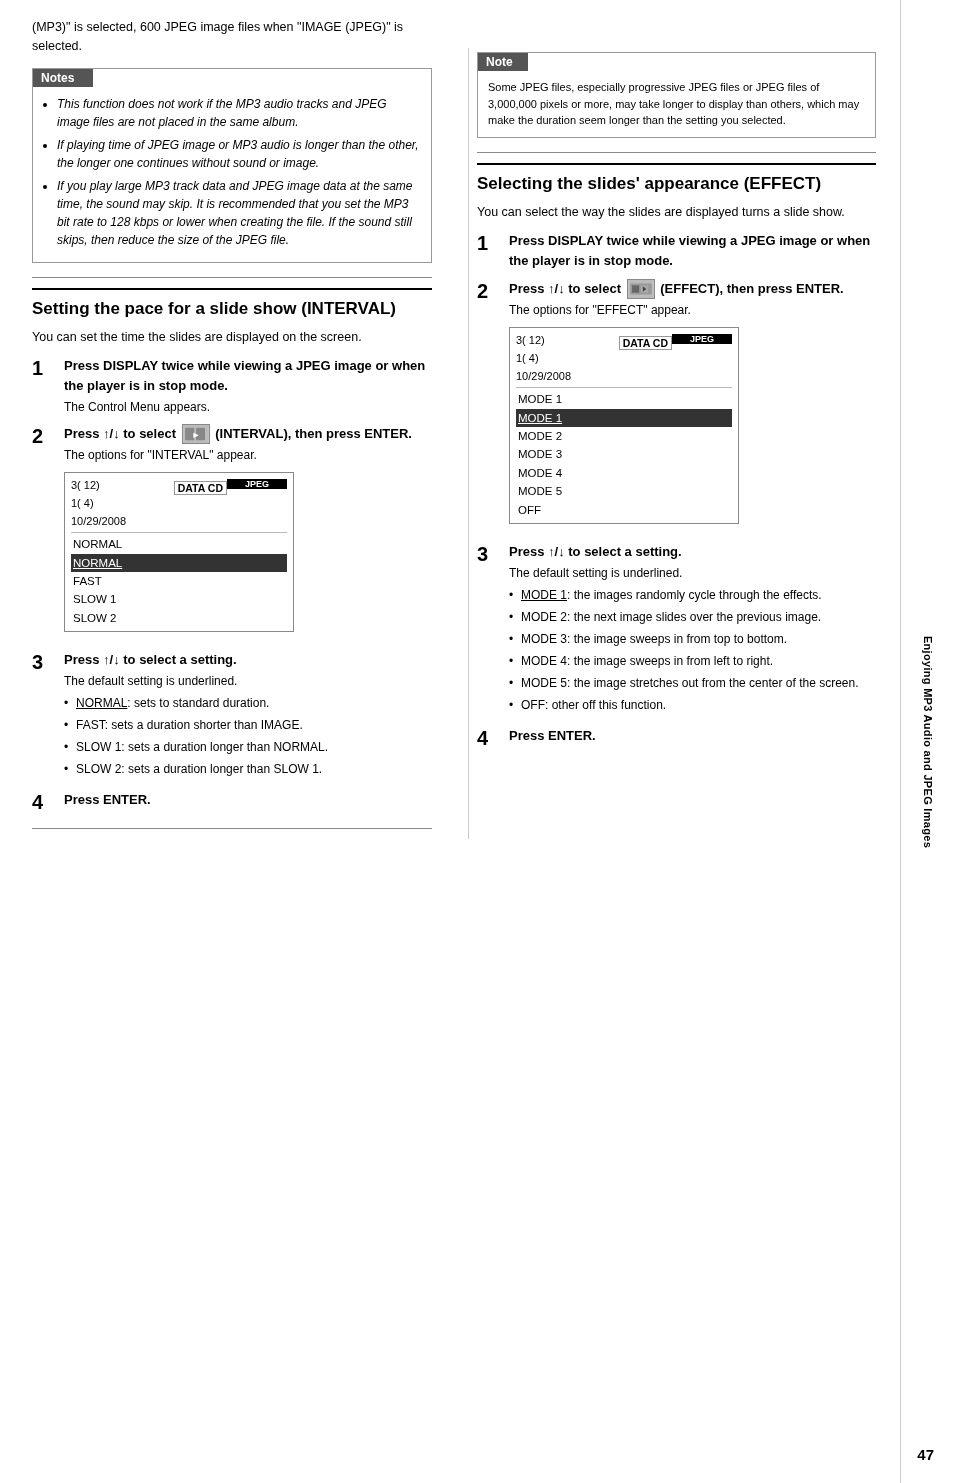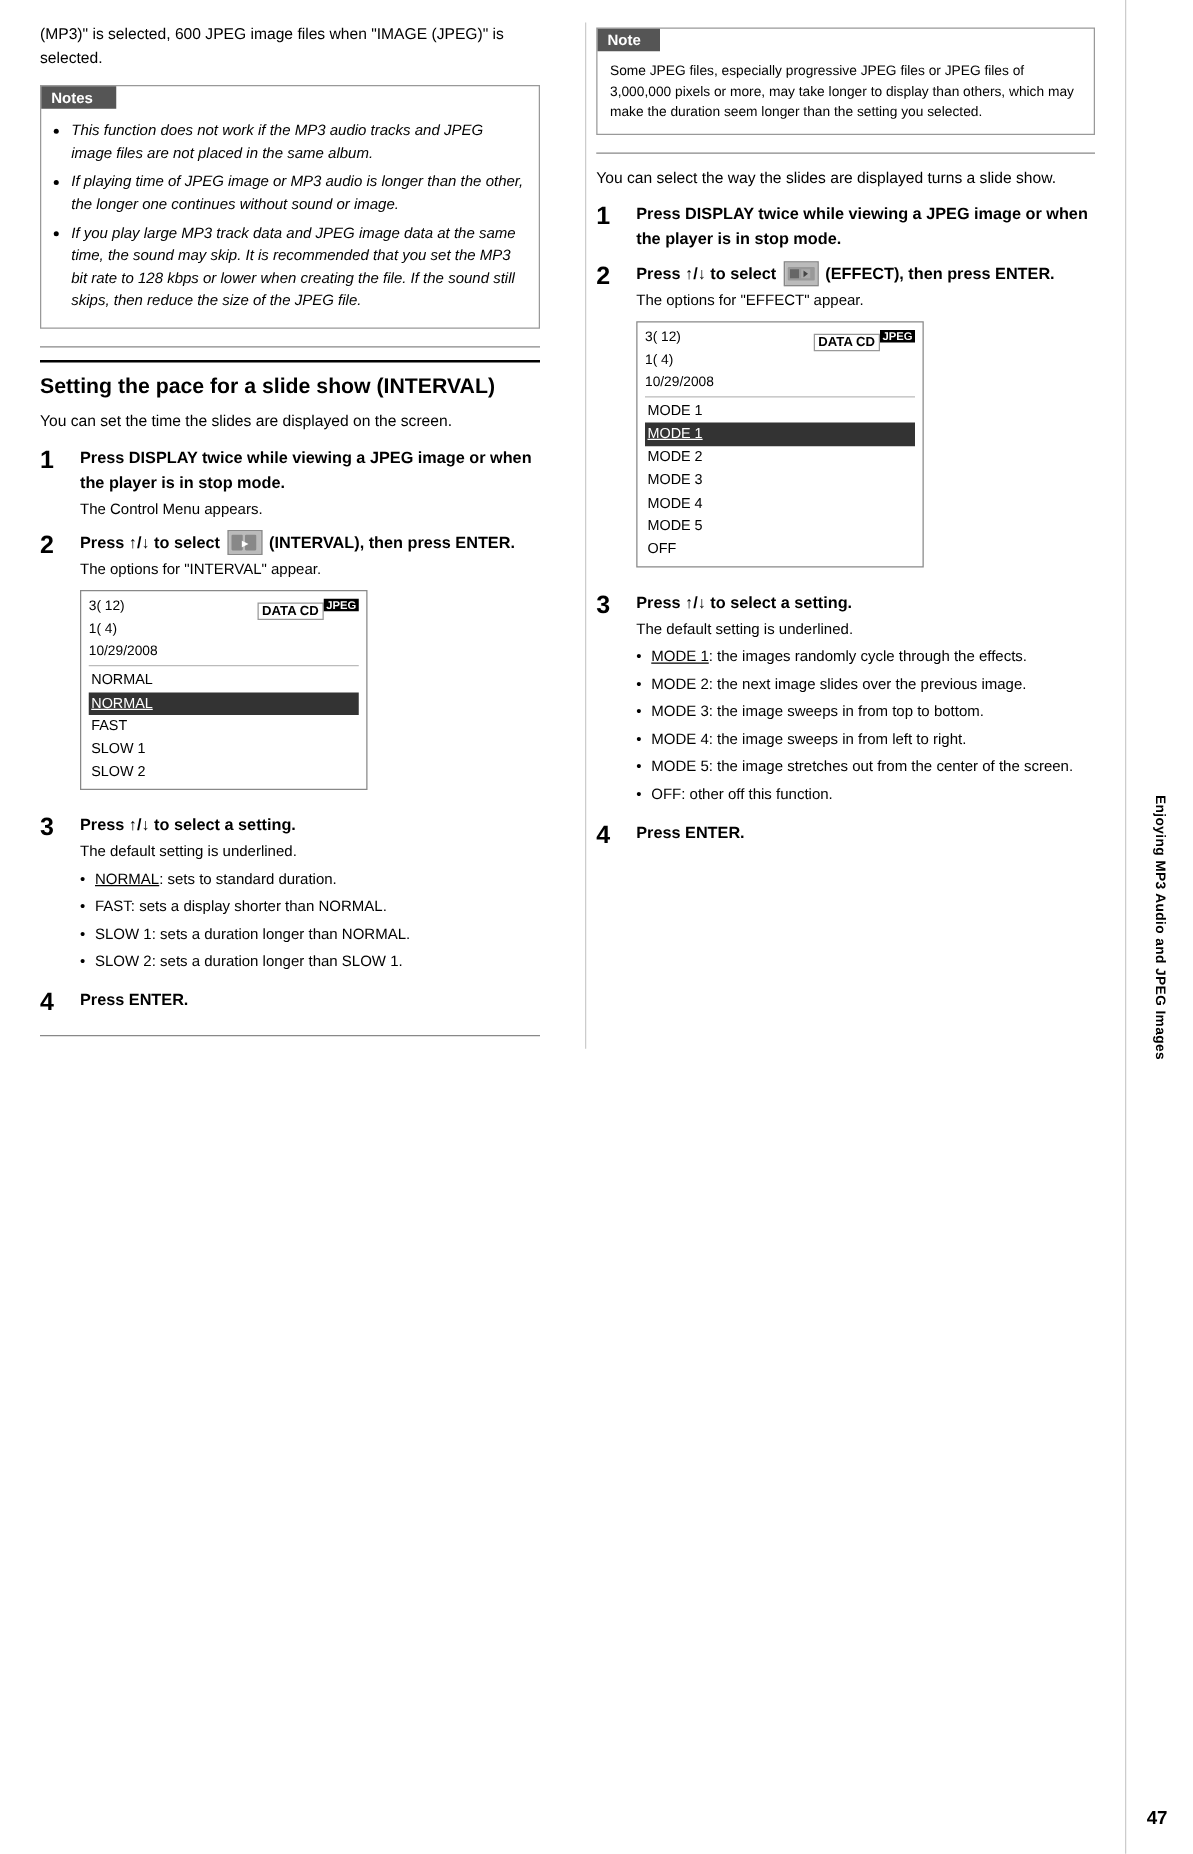--- a/index.html
+++ b/index.html
@@ -38,21 +38,21 @@
       font-weight: bold;
       color: #000;
       letter-spacing: 0.3px;
     }
     .two-col {
       display: grid;
       grid-template-columns: 1fr 1fr;
       gap: 0 28px;
     }
     .col-left { padding-right: 8px; }
-    .col-right { padding-left: 8px; border-left: 1px solid #ccc; }
+    .col-right { padding-left: 8px; border-left: 1px solid #ccc; margin-top: 30px; }
 
     
     .intro-text {
       font-size: 12.5px;
       line-height: 1.5;
       margin-bottom: 12px;
     }
 
     
     .notes-box {
@@ -145,21 +145,21 @@
     .menu-display .menu-header .data-cd {
       font-size: 10.5px;
       border: 1px solid #999;
       padding: 0 3px;
       font-weight: bold;
     }
     .menu-display .menu-header .jpeg-badge {
       font-size: 9px;
       background: #000;
       color: #fff;
-      padding: 0 2px;
+      padding: 0 18px;
       font-weight: bold;
       vertical-align: super;
     }
     .menu-item {
       font-size: 11.5px;
       padding: 0 2px;
     }
     .menu-item.selected {
       background: #333;
       color: #fff;
@@ -314,21 +314,21 @@
           </div>
         </div>
 
         <div class="step">
           <div class="step-number">3</div>
           <div class="step-content">
             <strong>Press ↑/↓ to select a setting.</strong>
             <div class="step-sub">The default setting is underlined.</div>
             <ul class="bullet-list">
               <li><span class="underline-text">NORMAL</span><span>: sets to standard duration.</span></li>
-              <li><span>FAST</span><span>: sets a display shorter than NORMAL.</span></li>
+              <li><span>FAST</span><span>: sets a duration shorter than IMAGE.</span></li>
               <li><span>SLOW 1</span><span>: sets a duration longer than NORMAL.</span></li>
               <li><span>SLOW 2</span><span>: sets a duration longer than SLOW 1.</span></li>
             </ul>
           </div>
         </div>
 
         <div class="step">
           <div class="step-number">4</div>
           <div class="step-content">
             <strong>Press ENTER.</strong>
@@ -339,20 +339,21 @@
       </div>
 
       <div class="col-right">
 
         <div class="note-single">
           <div class="box-header">Note</div>
           <div class="box-body">Some JPEG files, especially progressive JPEG files or JPEG files of 3,000,000 pixels or more, may take longer to display than others, which may make the duration seem longer than the setting you selected.</div>
         </div>
 
         <hr class="section-hr">
+        <div class="section-title">Selecting the slides' appearance (EFFECT)</div>
         <p class="section-desc">You can select the way the slides are displayed turns a slide show.</p>
 
         <div class="step">
           <div class="step-number">1</div>
           <div class="step-content">
             <strong>Press DISPLAY twice while viewing a JPEG image or when the player is in stop mode.</strong>
           </div>
         </div>
 
         <div class="step">

